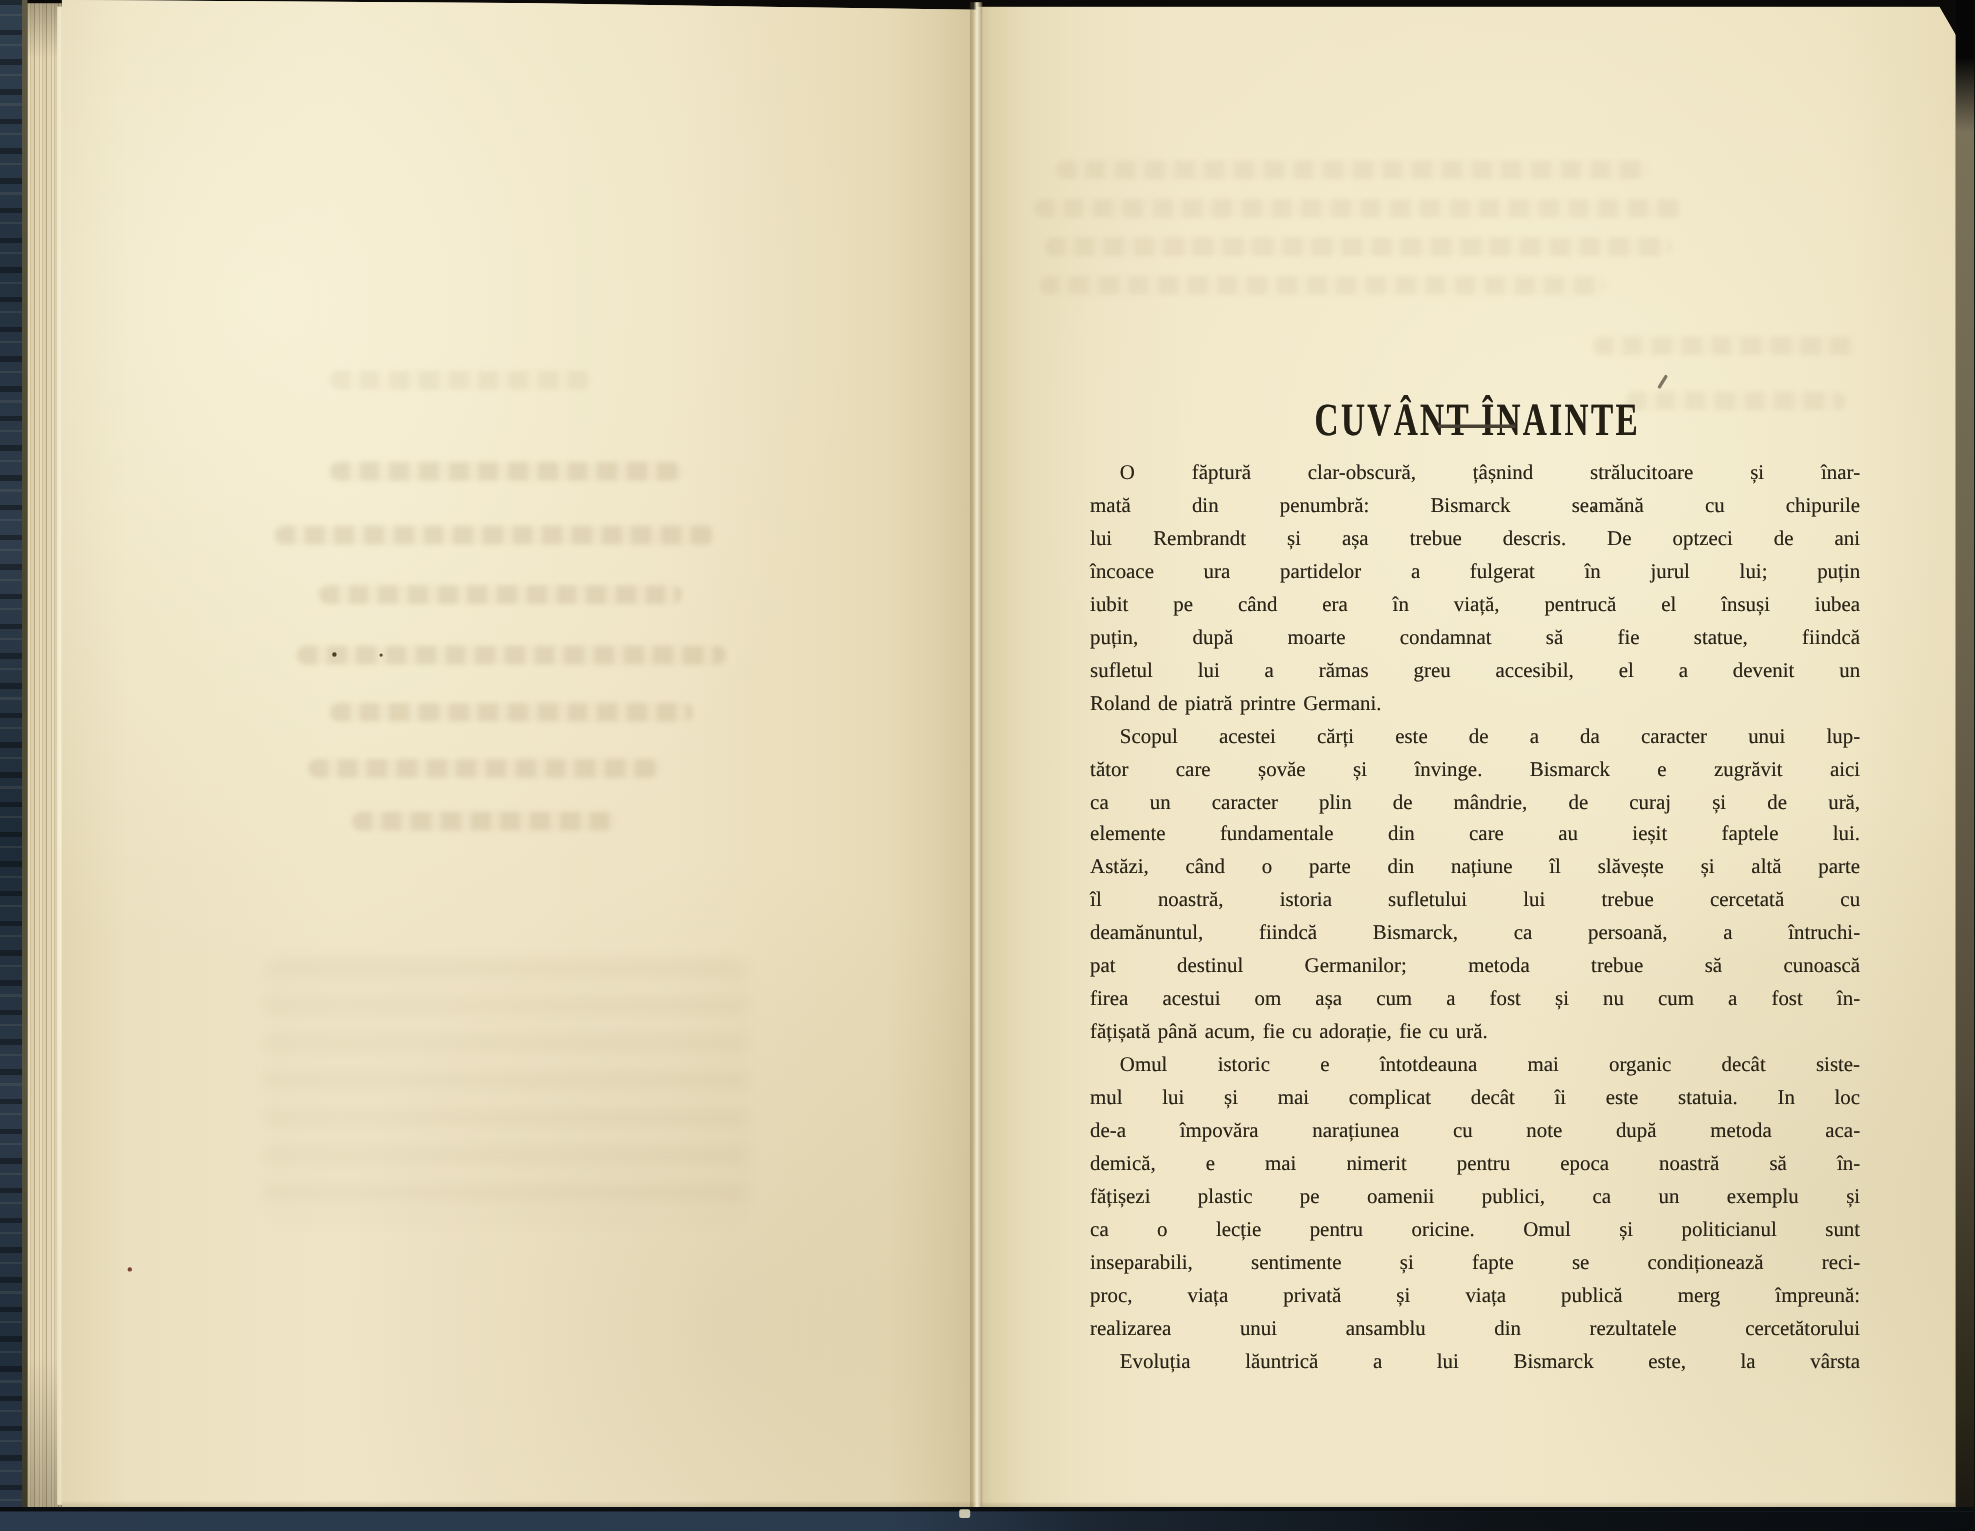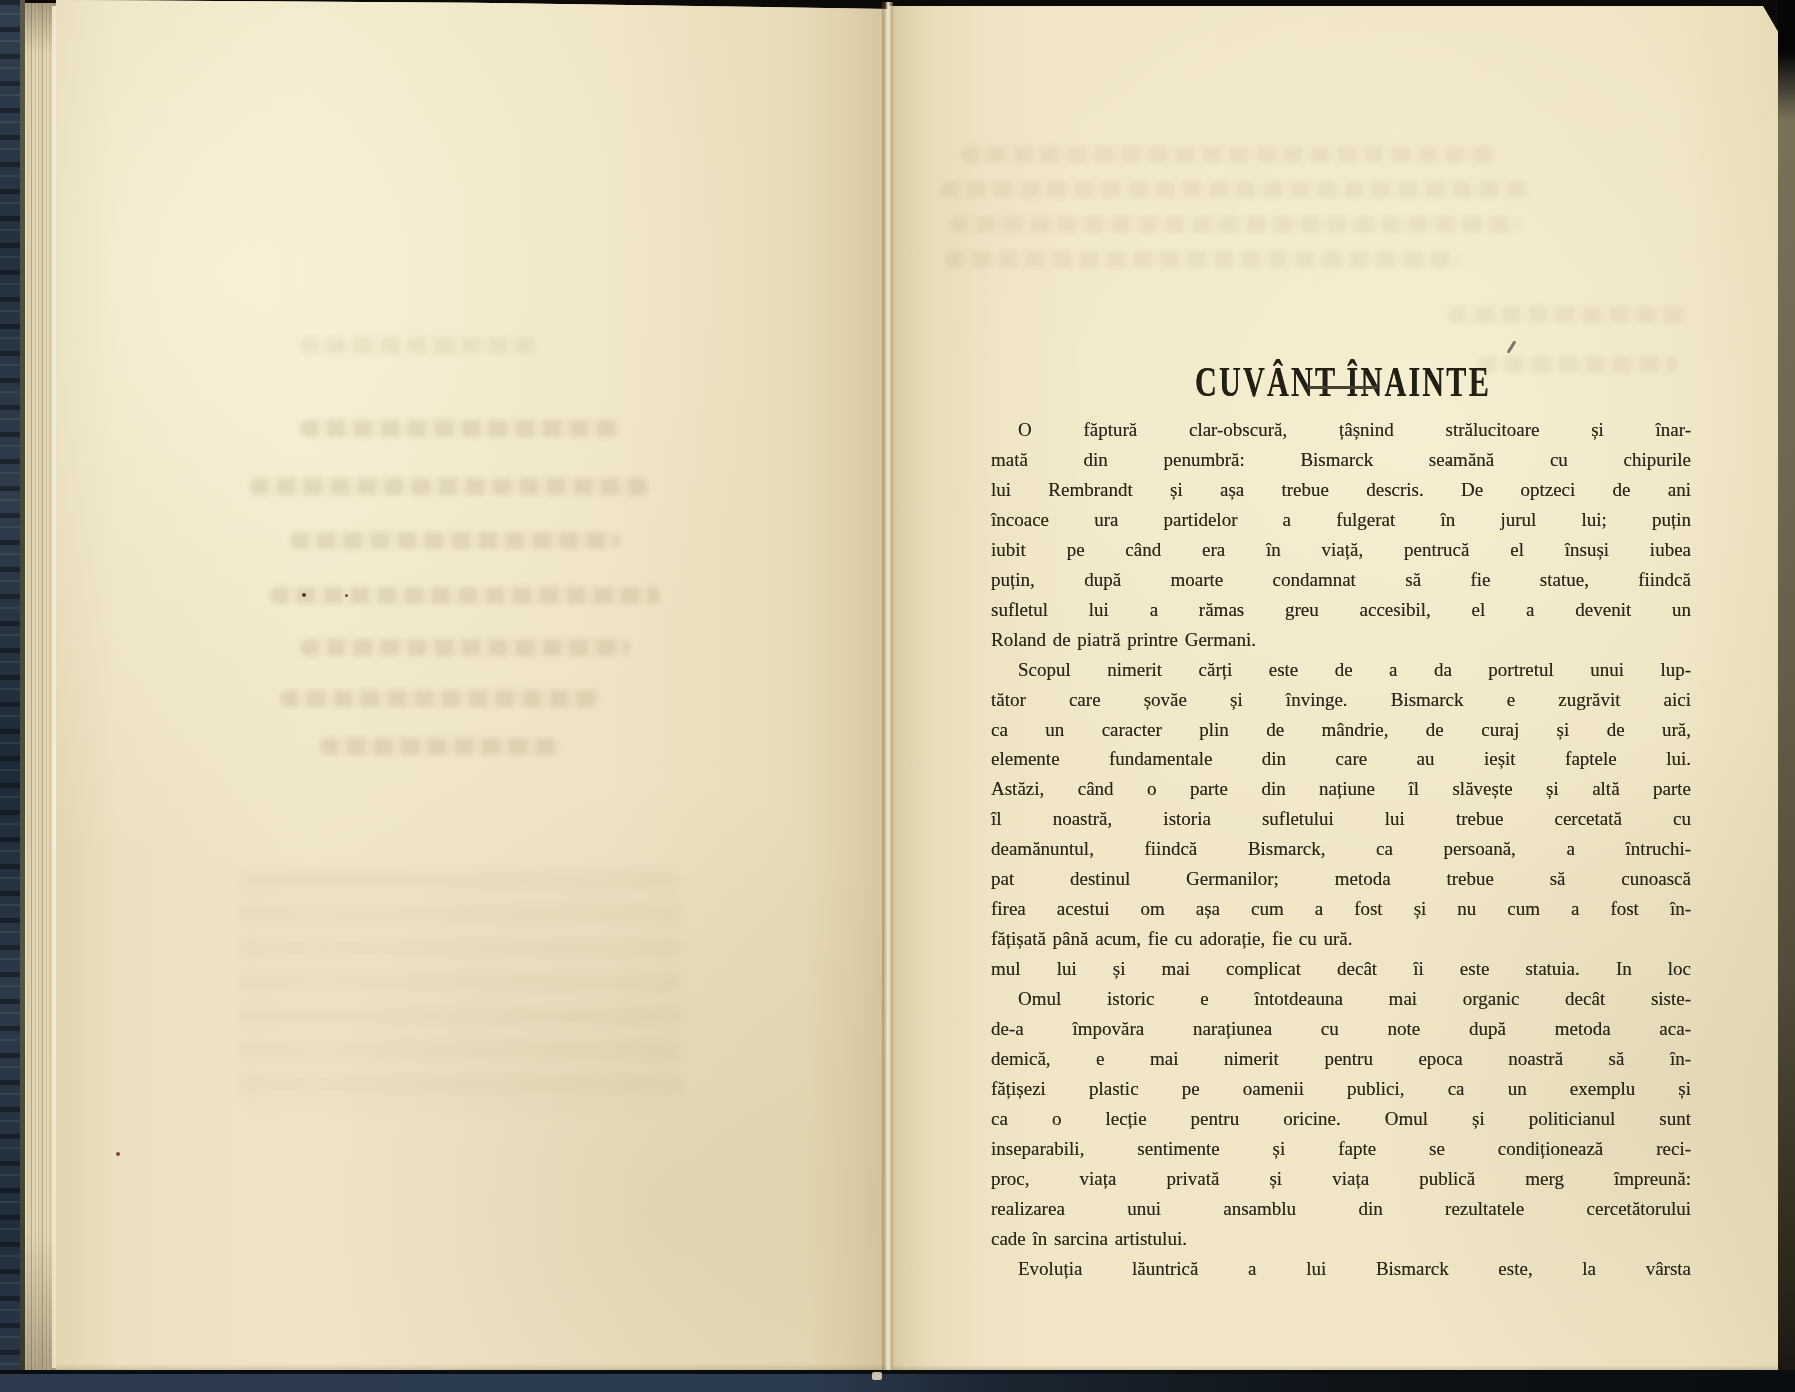--- a/index.html
+++ b/index.html
@@ -162,42 +162,41 @@
           <div class="tline first">O făptură clar-obscură, țâșnind strălucitoare și înar-</div>
           <div class="tline">mată din penumbră: Bismarck seamănă cu chipurile</div>
           <div class="tline">lui Rembrandt și așa trebue descris. De optzeci de ani</div>
           <div class="tline">încoace ura partidelor a fulgerat în jurul lui; puțin</div>
           <div class="tline">iubit pe când era în viață, pentrucă el însuși iubea</div>
           <div class="tline">puțin, după moarte condamnat să fie statue, fiindcă</div>
           <div class="tline">sufletul lui a rămas greu accesibil, el a devenit un</div>
           <div class="tline lastleft">Roland de piatră printre Germani.</div>
         </div>
         <div class="para">
-          <div class="tline first">Scopul nimerit cărți este de a da portretul unui lup-</div>
+          <div class="tline first">Scopul acestei cărți este de a da caracter unui lup-</div>
           <div class="tline">tător care șovăe și învinge. Bismarck e zugrăvit aici</div>
           <div class="tline">ca un caracter plin de mândrie, de curaj și de ură,</div>
           <div class="tline">elemente fundamentale din care au ieșit faptele lui.</div>
           <div class="tline">Astăzi, când o parte din națiune îl slăvește și altă parte</div>
           <div class="tline">îl noastră, istoria sufletului lui trebue cercetată cu</div>
           <div class="tline">deamănuntul, fiindcă Bismarck, ca persoană, a întruchi-</div>
           <div class="tline">pat destinul Germanilor; metoda trebue să cunoască</div>
           <div class="tline">firea acestui om așa cum a fost și nu cum a fost în-</div>
           <div class="tline lastleft">fățișată până acum, fie cu adorație, fie cu ură.</div>
         </div>
         <div class="para">
+          <div class="tline first">Omul istoric e întotdeauna mai organic decât siste-</div>
           <div class="tline">mul lui și mai complicat decât îi este statuia. In loc</div>
-          <div class="tline first">Omul istoric e întotdeauna mai organic decât siste-</div>
           <div class="tline">de-a împovăra narațiunea cu note după metoda aca-</div>
           <div class="tline">demică, e mai nimerit pentru epoca noastră să în-</div>
           <div class="tline">fățișezi plastic pe oamenii publici, ca un exemplu și</div>
           <div class="tline">ca o lecție pentru oricine. Omul și politicianul sunt</div>
           <div class="tline">inseparabili, sentimente și fapte se condiționează reci-</div>
           <div class="tline">proc, viața privată și viața publică merg împreună:</div>
           <div class="tline">realizarea unui ansamblu din rezultatele cercetătorului</div>
-          <div class="tline lastleft">cade în sarcina artistului.</div>
         </div>
         <div class="para">
           <div class="tline first">Evoluția lăuntrică a lui Bismarck este, la vârsta</div>
         </div>
       </div>
 
     <div class="speck" style="left:560px;top:455px;width:3px;height:3px;background:#5a4d33;"></div>
   </div>
 
   <div class="gutter-ridge"></div>

